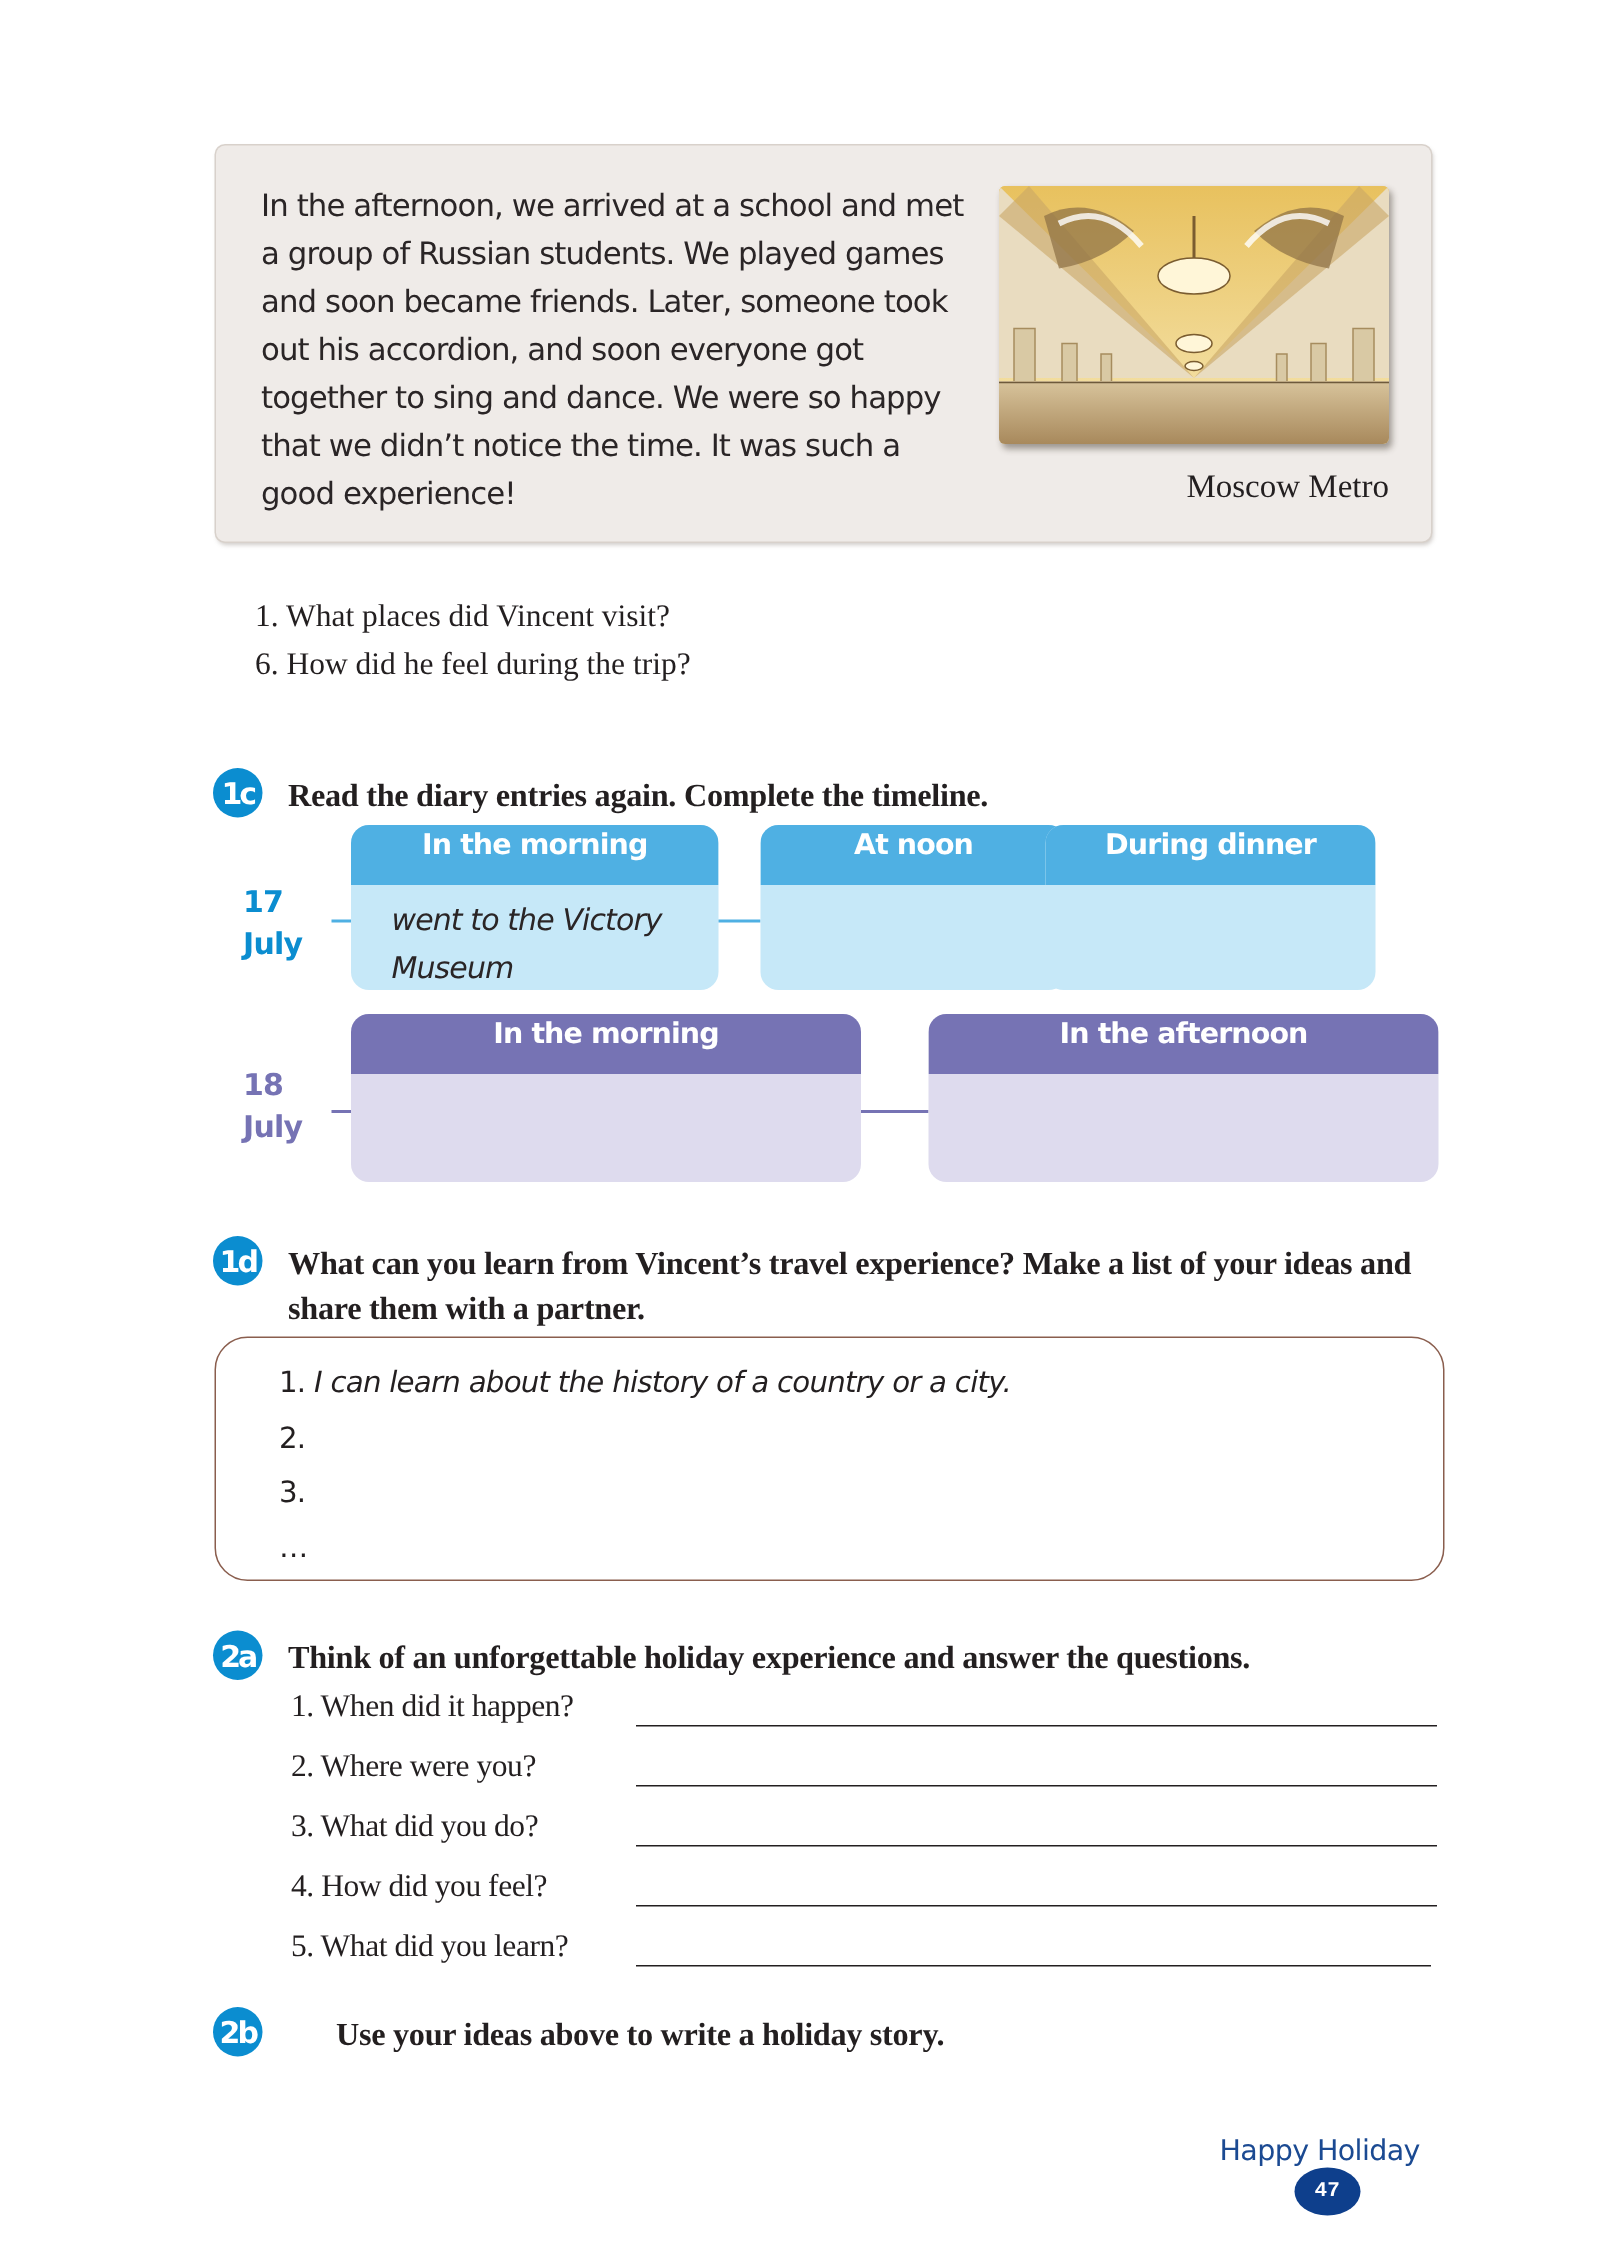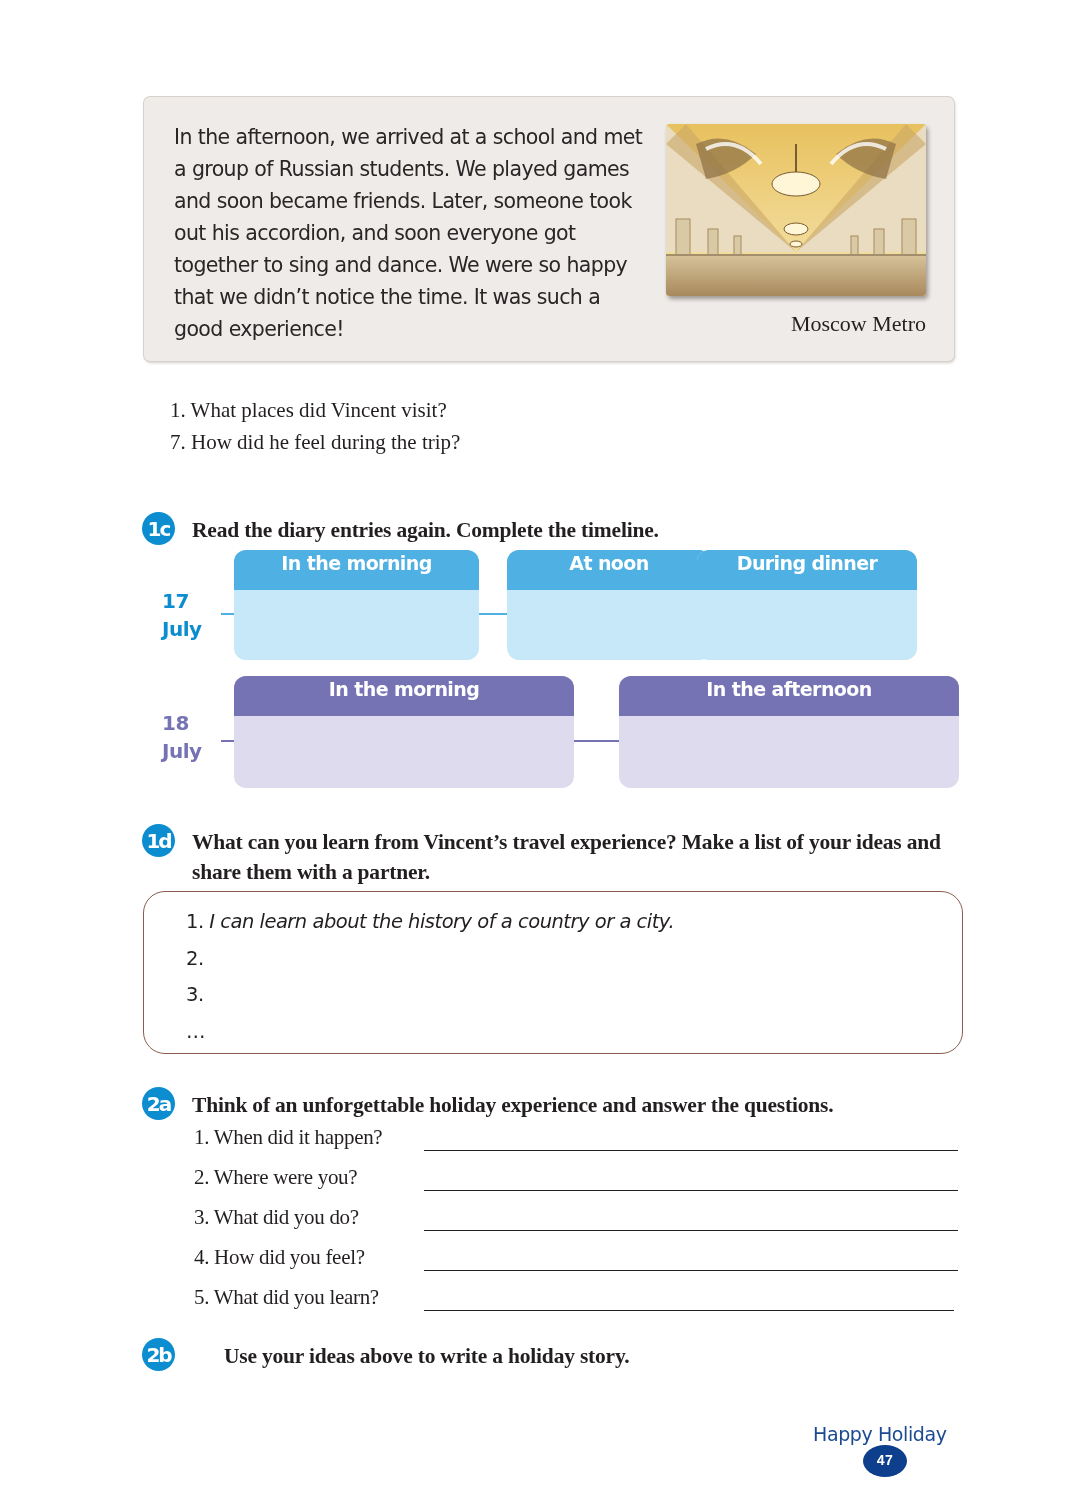--- a/index.html
+++ b/index.html
@@ -112,35 +112,36 @@
       </g>
       <rect x="0" y="130" width="260" height="42" fill="url(#floor)"></rect>
       <line x1="0" y1="131" x2="260" y2="131" stroke="#6e5a3c" stroke-width="1"></line>
     </svg>
   </div>
   <div class="photo-caption">Moscow Metro</div>
 </div>
 
 <div class="questions">
   <div>1. What places did Vincent visit?</div>
-  <div>7. How did he feel during the trip?</div>
+  <div>6. How did he feel during the trip?</div>
 </div>
 
 <div class="task-head" style="top:503px;">
   <span class="badge">1c</span>
   <span class="task-text">Read the diary entries again. Complete the timeline.</span>
 </div>
 
 <div class="day-label" style="left:162px; top:587px; color:#0b8dd0;">
   <div>17</div>
   <div>July</div>
 </div>
 <div class="conn" style="left:221px; top:613px; width:14px; background:#4fb0e3;"></div>
 <div class="tbox blue" style="left:234px; top:550px; width:245px; height:110px;">
   <div class="thead">In the morning</div>
+  <div class="tbody" style="width:220px;">went to the Victory Museum</div>
 </div>
 <div class="conn" style="left:479px; top:613px; width:28px; background:#4fb0e3;"></div>
 <div class="tbox blue" style="left:507px; top:550px; width:204px; height:110px;">
   <div class="thead">At noon</div>
   <div class="tbody"></div>
 </div>
 <div class="conn" style="left:711px; top:613px; width:27px; background:#4fb0e3;"></div>
 <div class="tbox blue" style="left:697px; top:550px; width:220px; height:110px;">
   <div class="thead">During dinner</div>
   <div class="tbody"></div>

